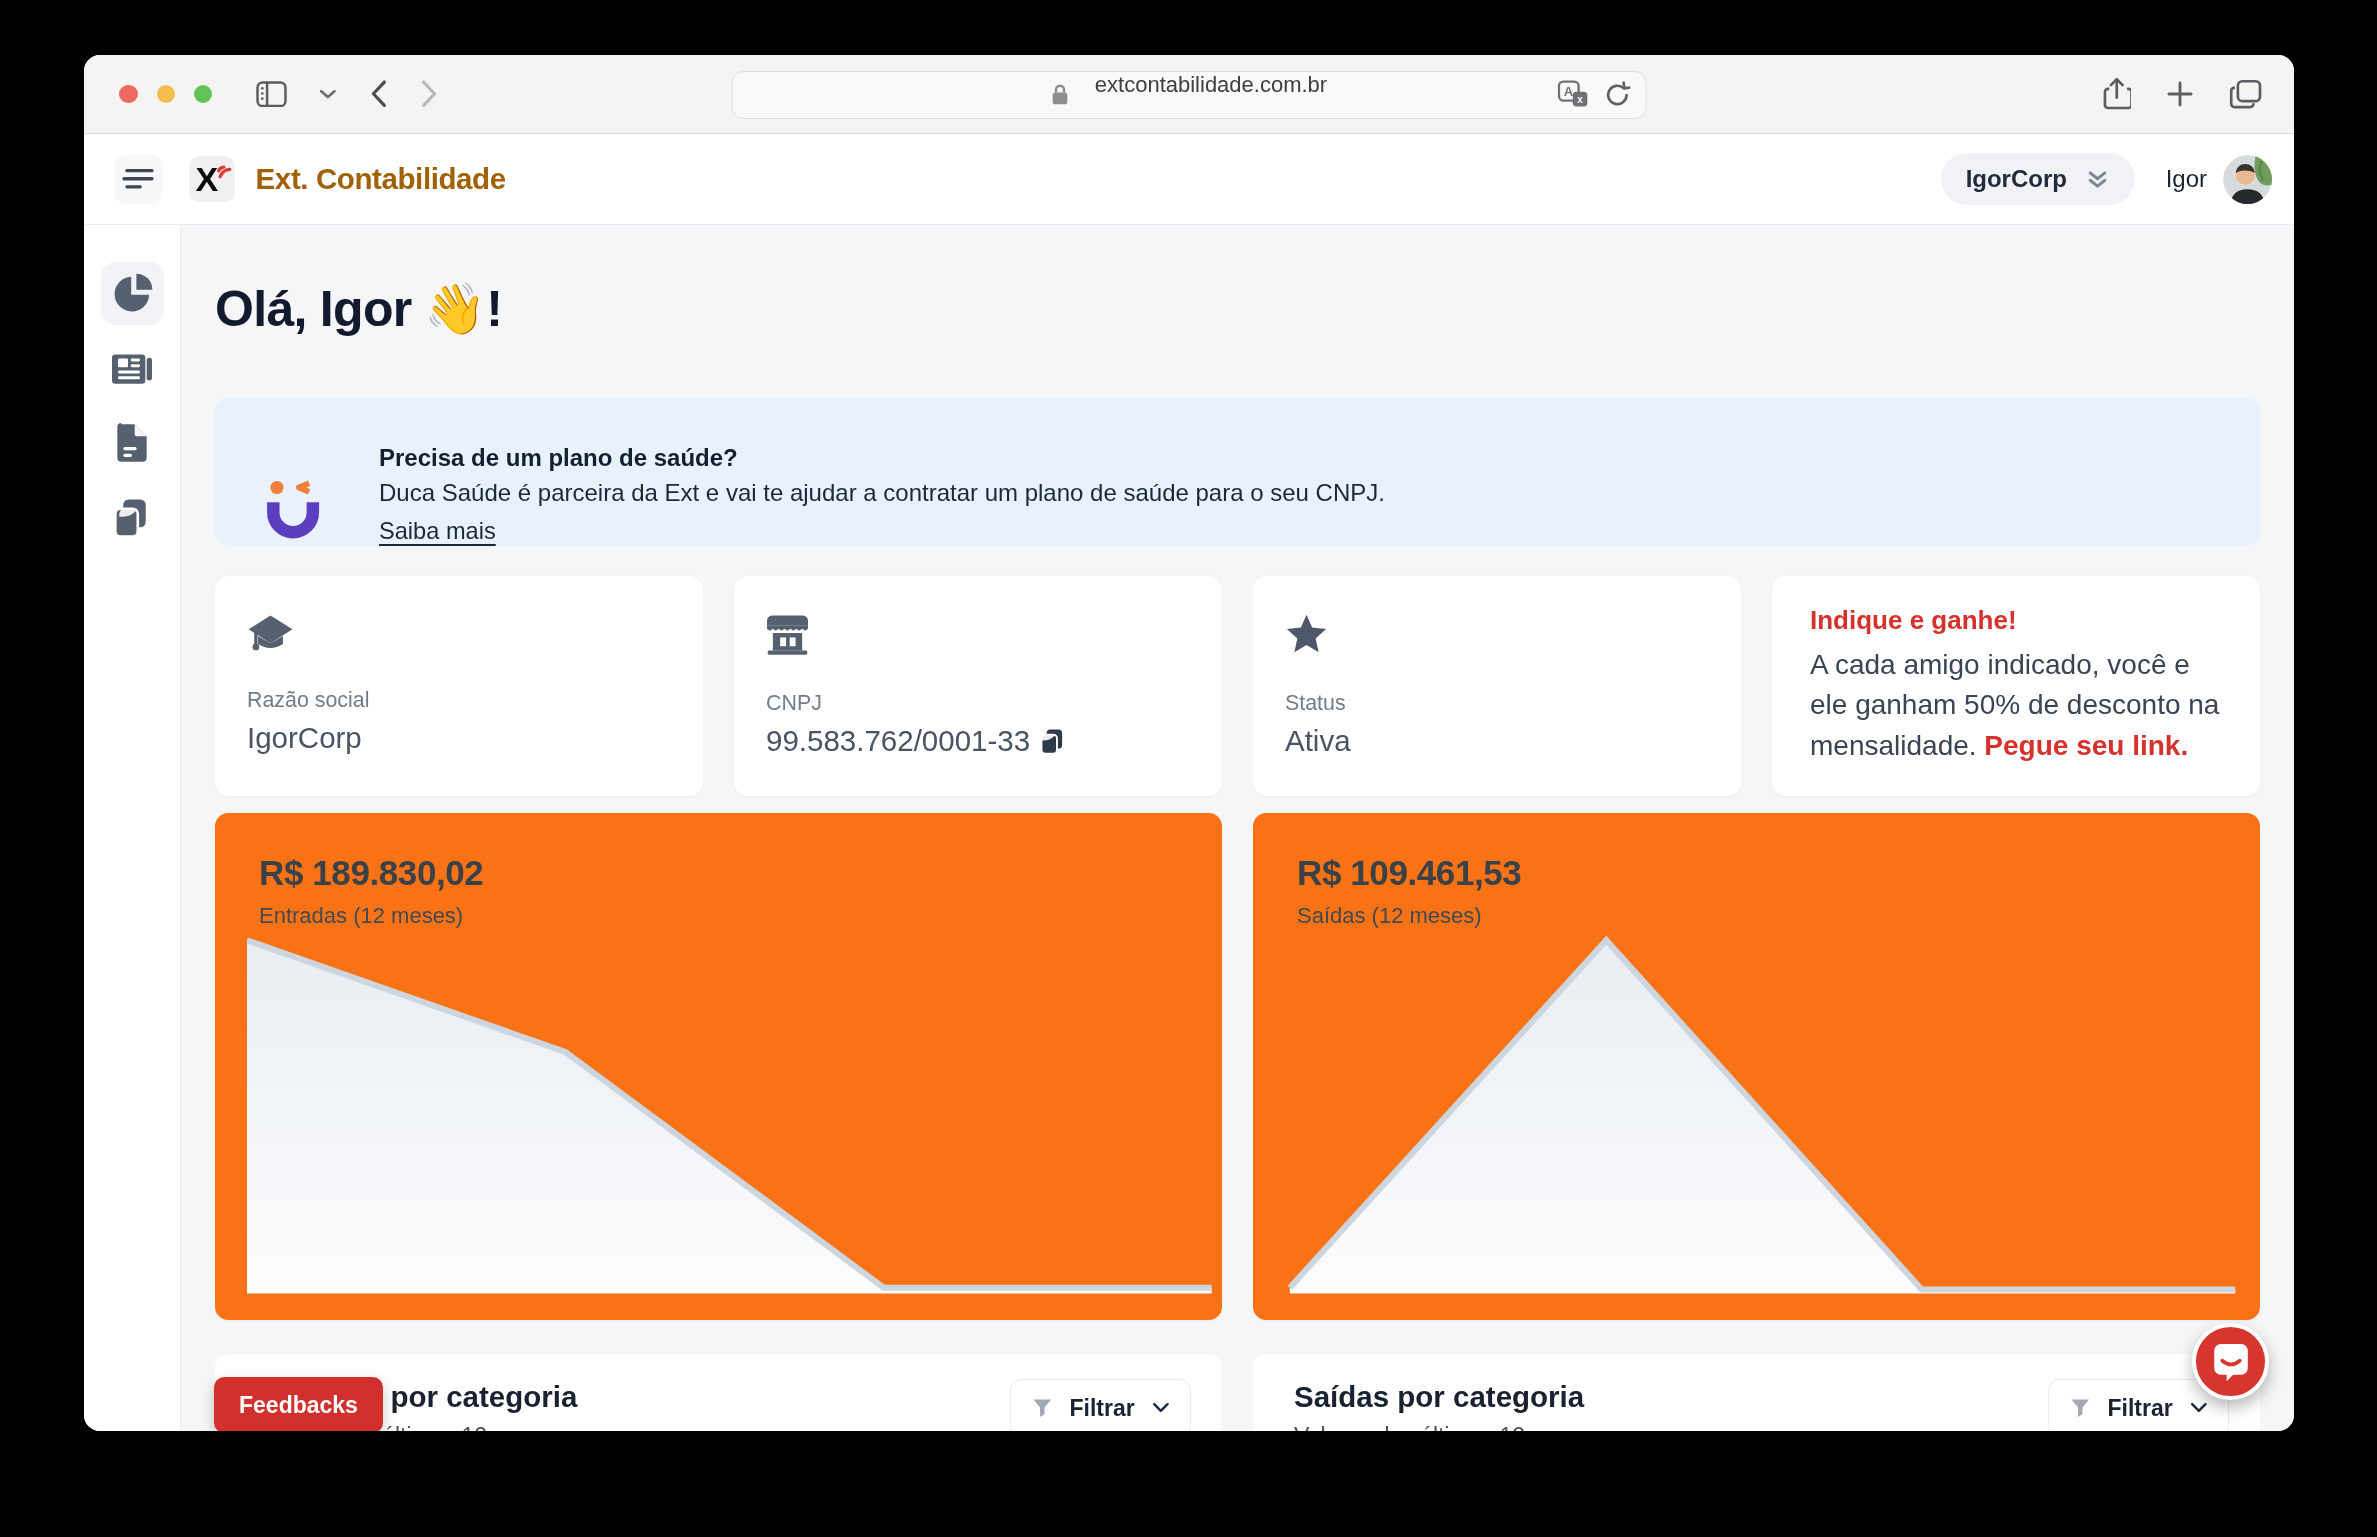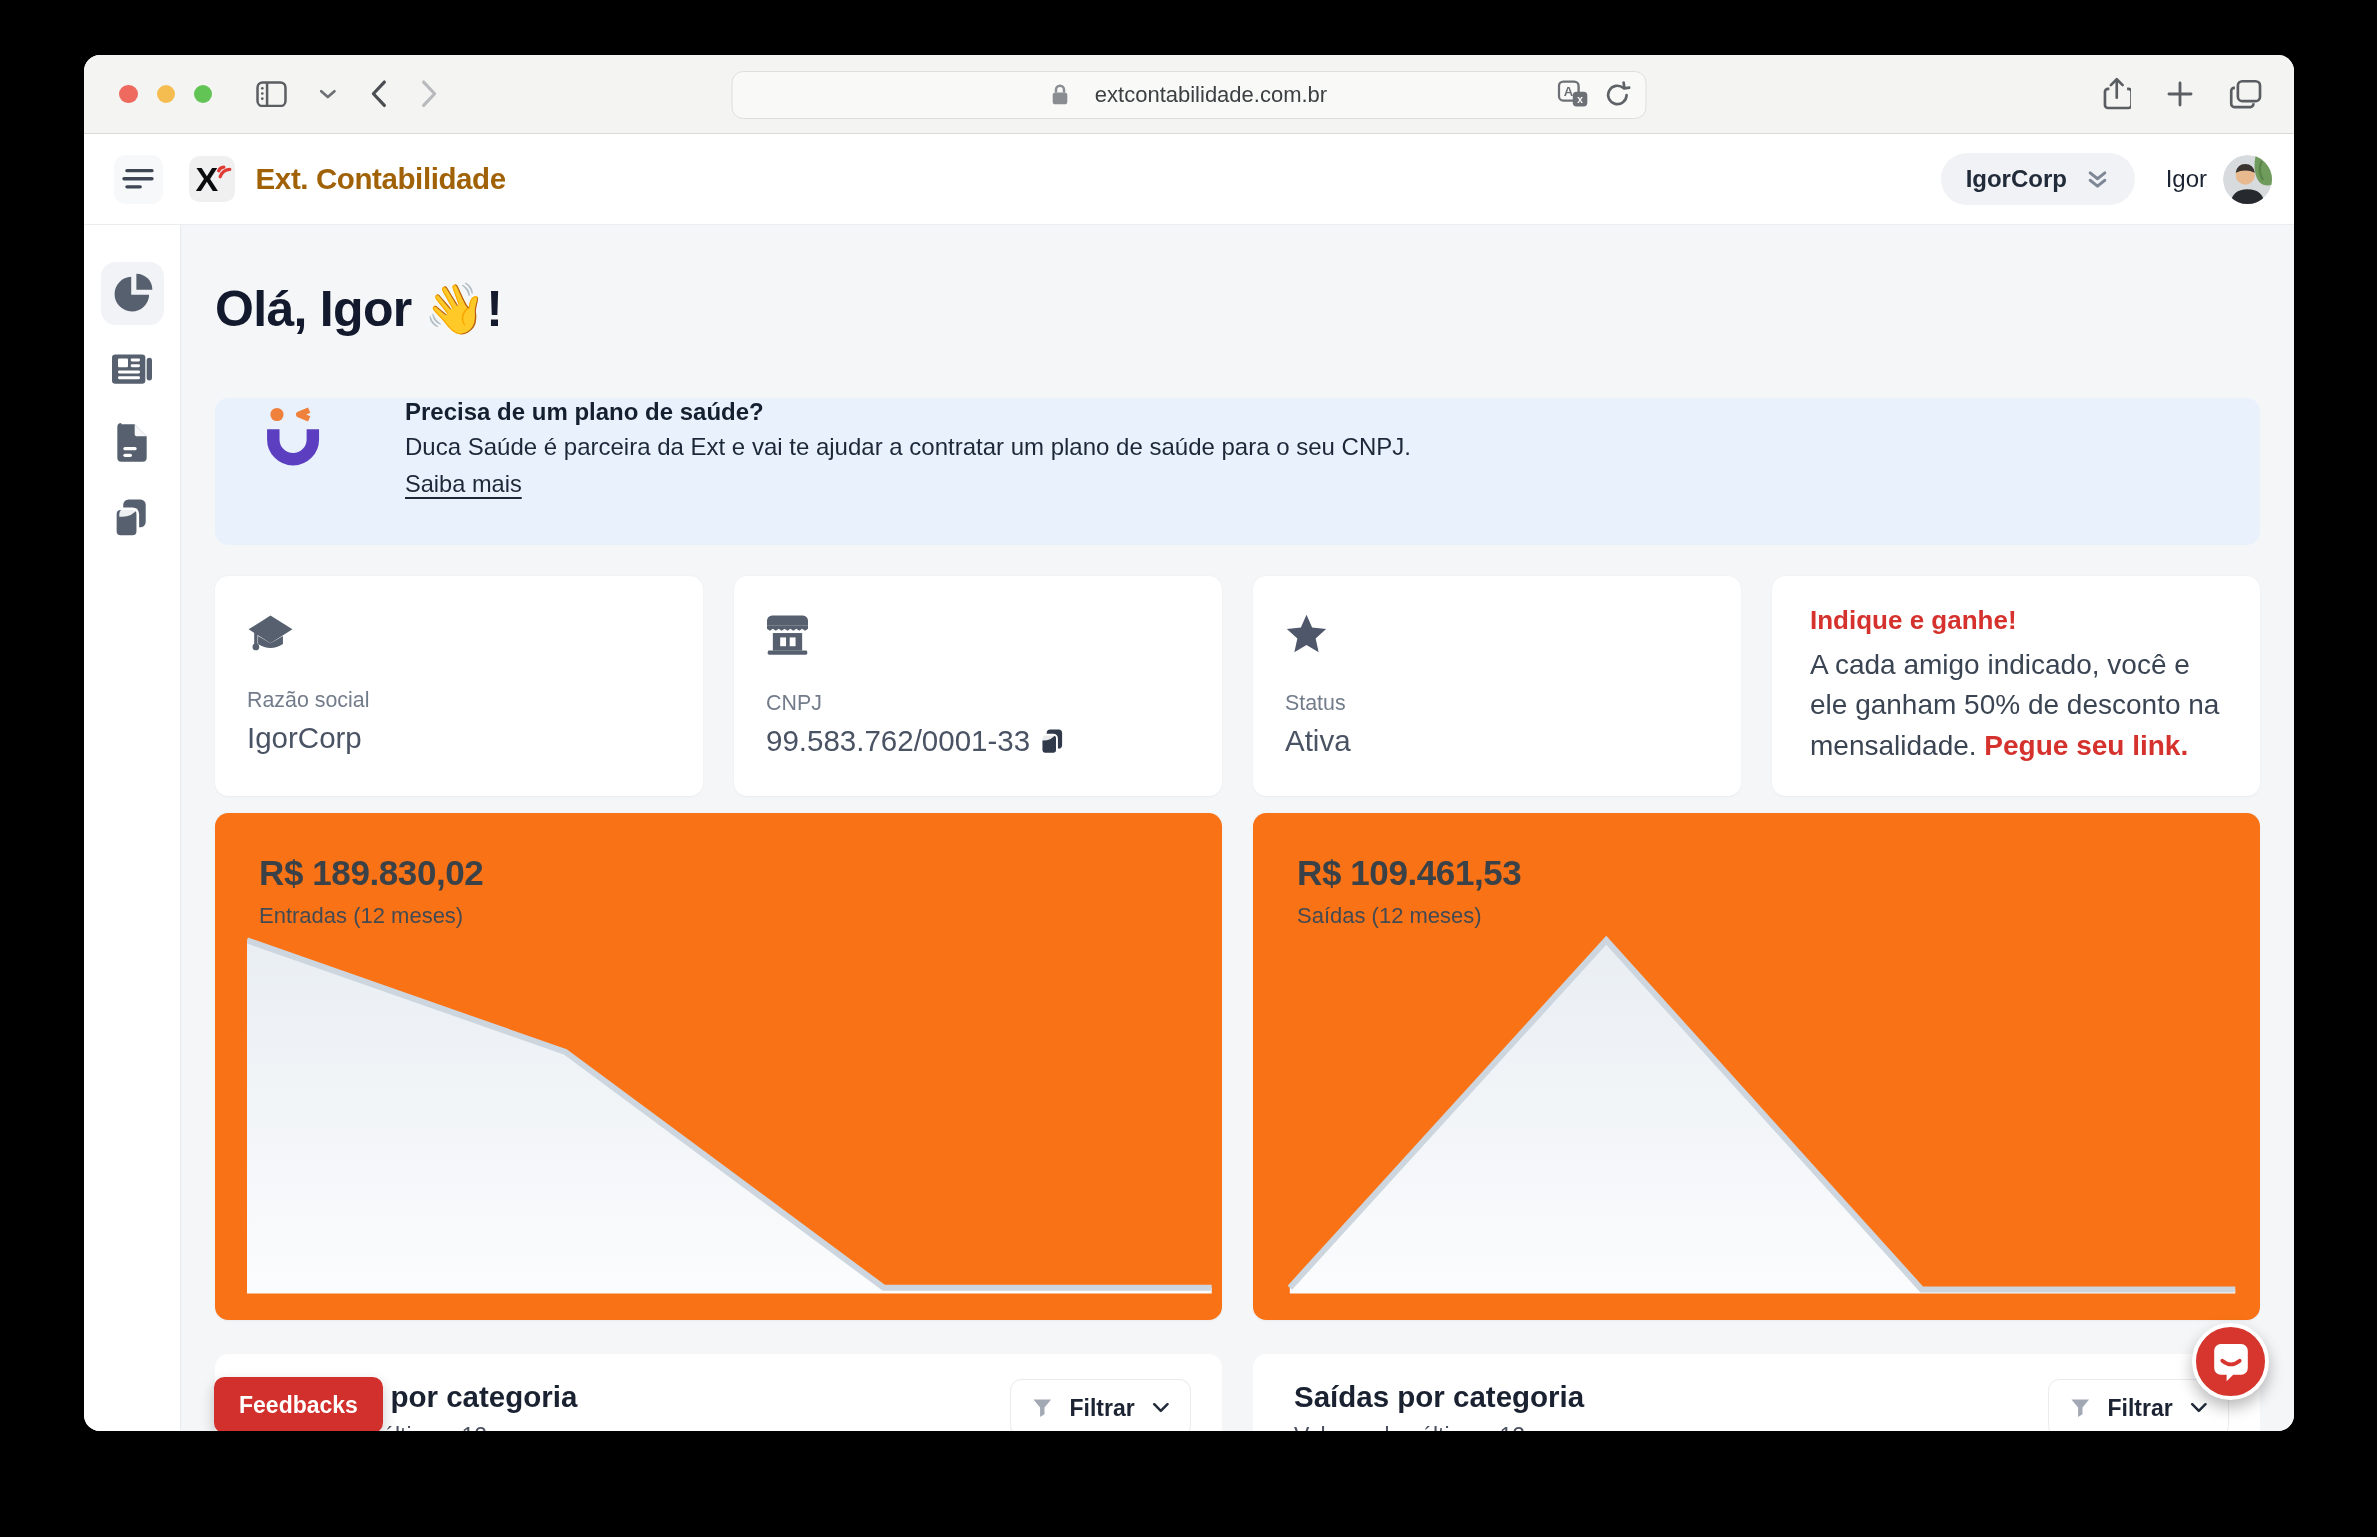--- a/index.html
+++ b/index.html
@@ -19,21 +19,21 @@
     display:flex;align-items:center;padding:0 26.5px;position:relative;flex:0 0 auto;
   }
   .traffic{display:flex;gap:19px;margin-left:8.8px;}
   .tl{width:18.4px;height:18.4px;border-radius:50%;}
   .tl.red{background:#ee6a5f;} .tl.yellow{background:#f5bd4f;} .tl.green{background:#61c454;}
   .navicons{display:flex;align-items:center;margin-left:44px;gap:32px;}
   .icon{display:inline-flex;align-items:center;justify-content:center;}
   .urlbar{
     position:absolute;left:50%;top:16px;transform:translateX(-50%);
     width:913px;height:46px;background:#f9f9f8;border:1.5px solid #dededc;
-    border-radius:11.8px;display:flex;align-items:center;justify-content:center;gap:25px;
+    border-radius:11.8px;display:flex;justify-content:center;gap:25px;
   }
   .urltext{font-size:22px;color:#3c4043;}
   .urlbar-right{position:absolute;right:14.7px;top:0;height:100%;display:flex;align-items:center;gap:14.7px;}
   .toolbar-right{display:flex;align-items:center;gap:35px;margin-left:auto;margin-right:4.4px;}
   
   .appheader{
     height:90px;background:#fff;border-bottom:1.5px solid #ebedf0;
     display:flex;align-items:center;padding:0 22px 0 29.5px;flex:0 0 auto;
   }
   .hamburger{width:49px;height:49px;border-radius:11.8px;background:#f7f8fa;display:flex;align-items:center;justify-content:center;cursor:pointer;}
@@ -53,21 +53,21 @@
     width:96px;background:#fff;border-right:1.5px solid #e8eaed;
     display:flex;flex-direction:column;align-items:center;padding-top:37px;gap:11.8px;flex:0 0 auto;
   }
   .side-item{width:63px;height:63px;border-radius:14.7px;display:flex;align-items:center;justify-content:center;cursor:pointer;}
   .side-item.active{background:#f1f3f6;}
   .main{flex:1;background:#f5f6f8;padding:0 34px;position:relative;overflow:hidden;}
   .greeting{margin:56px 0 0 0;font-size:50px;font-weight:bold;color:#131a2e;letter-spacing:-0.7px;line-height:1.15;}
   
   .banner{
     margin-top:59px;height:147px;border-radius:13.3px;background:#e9f1fd;
-    display:flex;align-items:flex-start;padding:0 40px;gap:68px;box-sizing:border-box;
+    display:flex;align-items:flex-end;padding:0 40px;gap:42px;box-sizing:border-box;
   }
   .banner-text .b-title{font-size:24px;font-weight:bold;color:#14202f;}
   .banner-text .b-body{font-size:24px;color:#1c2838;margin-top:7.4px;}
   .banner-text .b-link{display:inline-block;font-size:23.6px;color:#1c2838;margin-top:10.3px;text-decoration:underline;text-underline-offset:5.2px;text-decoration-thickness:2.2px;cursor:pointer;}
   
   .cards{margin-top:31px;display:grid;grid-template-columns:repeat(4,1fr);gap:31px;height:211px;}
   .card{background:#fff;border-radius:13.3px;box-shadow:0 0.7px 2.2px rgba(20,30,50,.05);padding:38px 32px;box-sizing:border-box;}
   .card .c-label{font-size:21.4px;color:#737c8a;margin-top:33px;}
   .card .c-value{font-size:29.5px;color:#4a5364;margin-top:8.8px;display:flex;align-items:center;gap:10.3px;}
   .card.referral{padding:29.5px 38px;}

